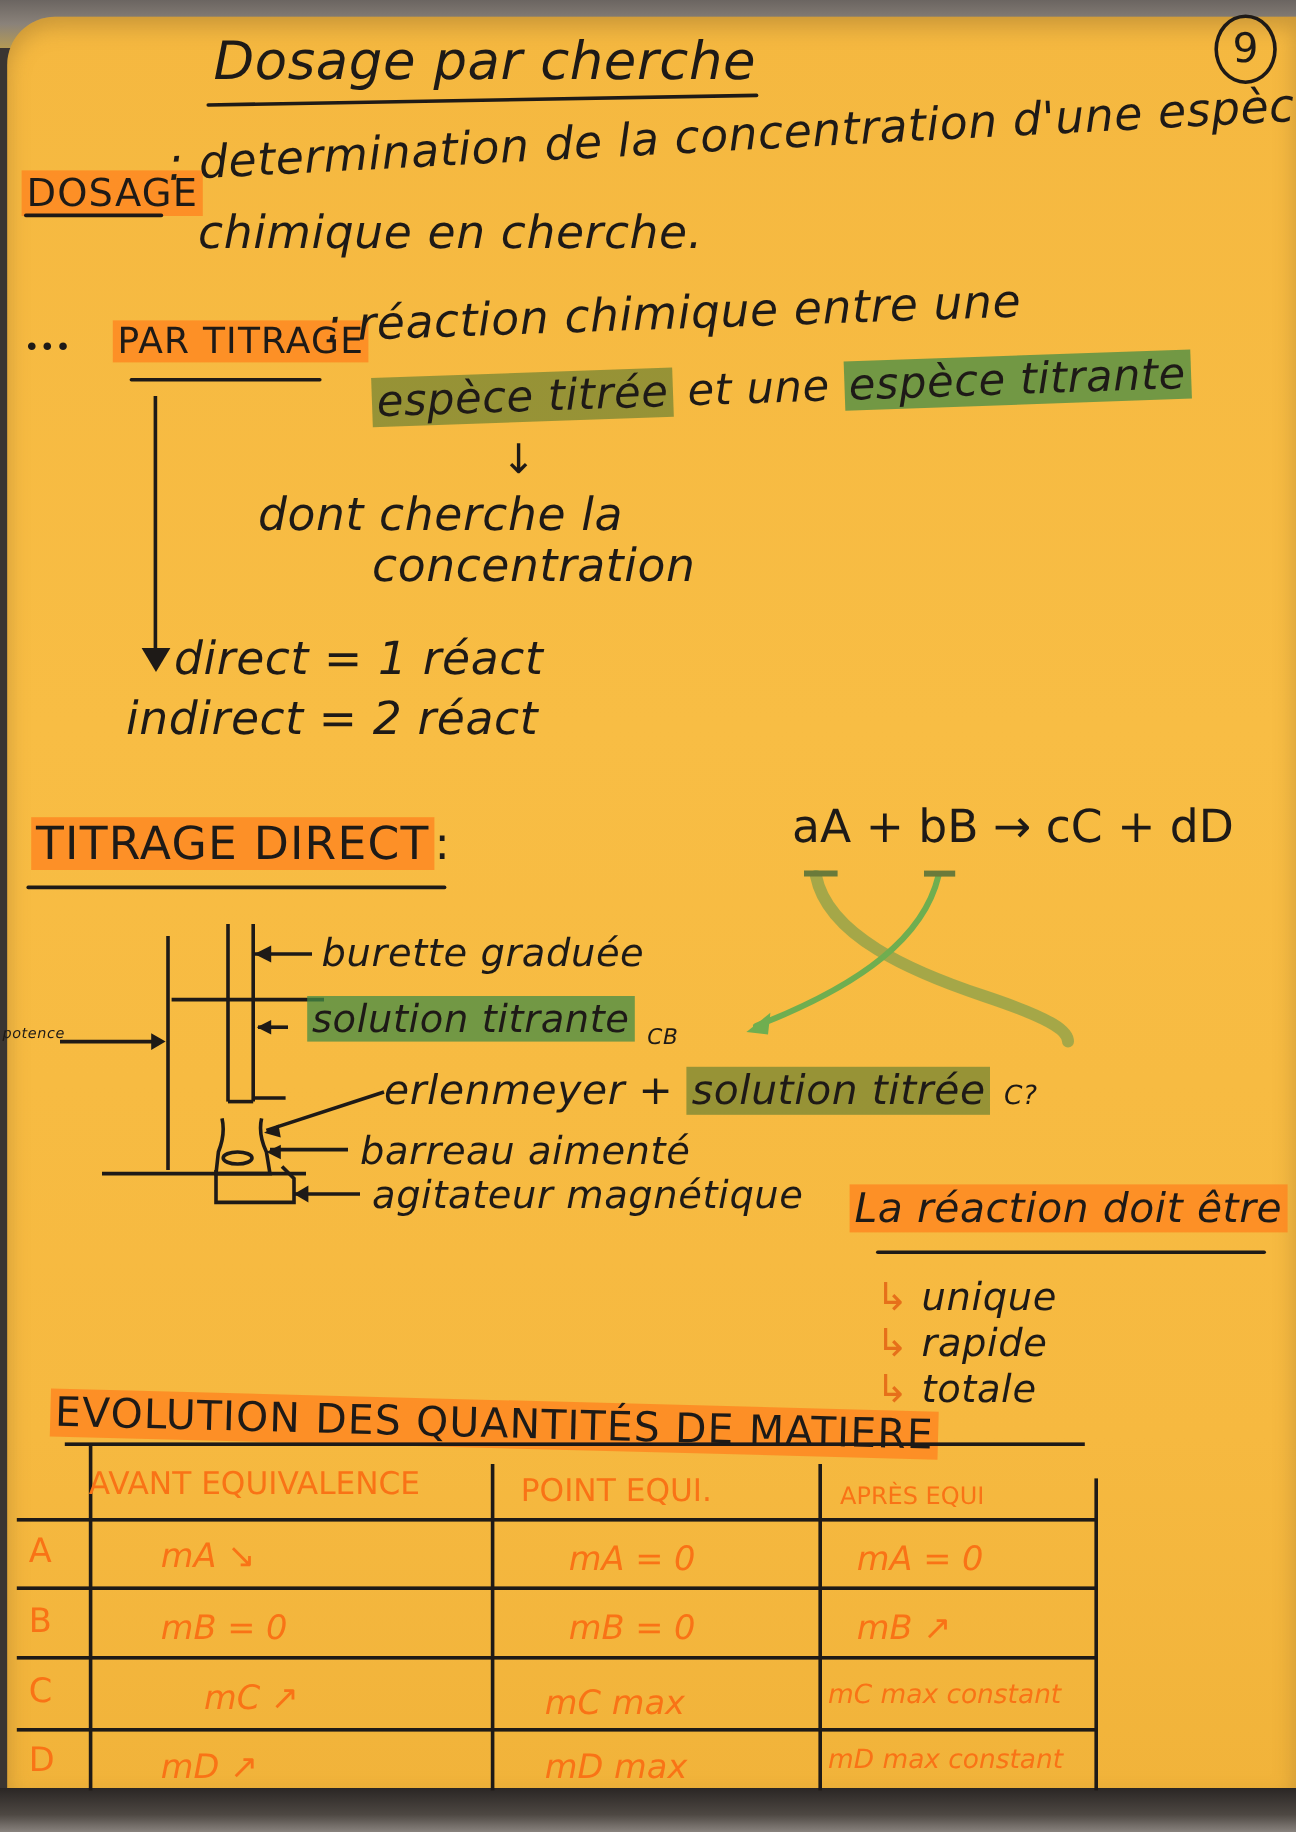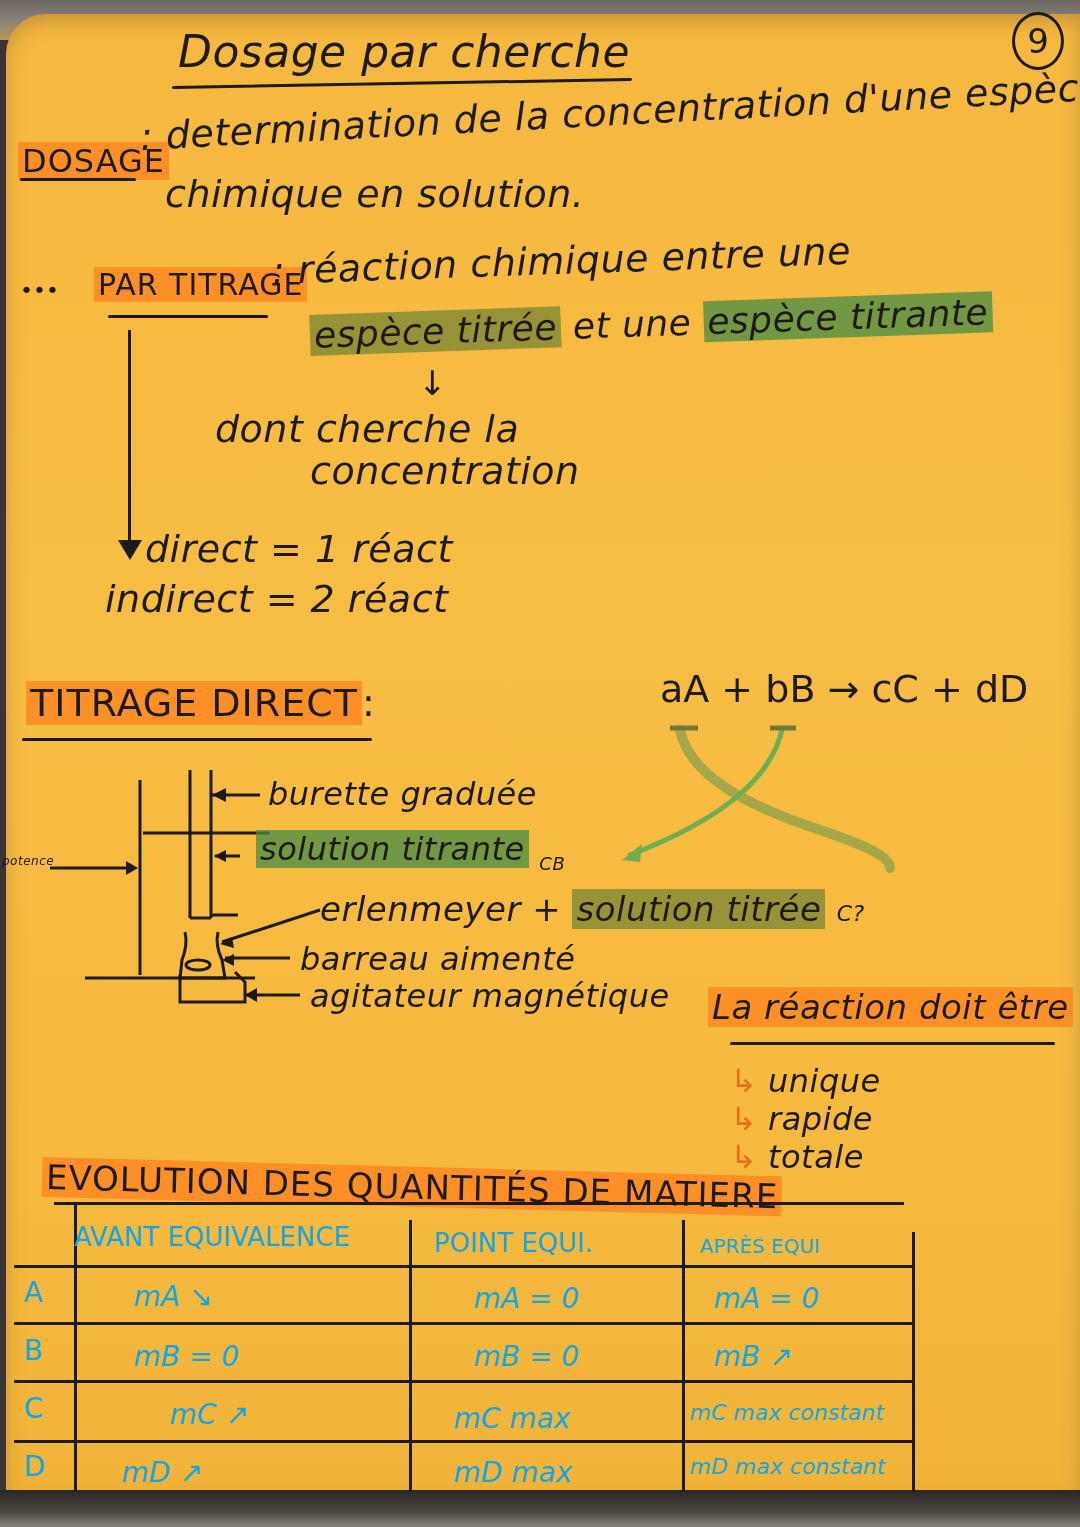--- a/index.html
+++ b/index.html
@@ -32,41 +32,41 @@
     .hl-orange { background: rgba(255,130,30,0.75); padding: 0 4px; }
     .hl-green { background: rgba(70,140,70,0.75); padding: 0 4px; }
     .hl-olive { background: rgba(110,130,50,0.7); padding: 0 4px; }
     .uline { position: absolute; height: 3px; background: #1e1a17; border-radius: 2px; }
     .vline { position: absolute; width: 3px; background: #1e1a17; }
 
     
     .tbl { position: absolute; left: 14px; top: 1240px; width: 905px; height: 255px; }
     .tbl .col-line { position: absolute; width: 3px; background: #1e1a17; }
     .tbl .row-line { position: absolute; height: 3px; background: #1e1a17; left: 0; }
-    .cell { position: absolute; font-size: 28px; font-style: italic; color: #0ea5e9; white-space: nowrap; }
+    .cell { position: absolute; font-size: 28px; font-style: italic; color: #f97316; white-space: nowrap; }
   </style>
 </head>
 <body>
 
 <div class="top-shadow"></div>
 <div class="page"></div>
 <div class="bottom-edge"></div>
 
 <div class="ink cursive" style="left:178px; top:30px; font-size:44px;">Dosage par cherche</div>
 <div class="uline" style="left:172px; top:82px; width:460px; transform:rotate(-1deg);"></div>
 <div style="position:absolute; left:1012px; top:12px; width:46px; height:52px; border:3px solid #1e1a17; border-radius:50%; display:flex; align-items:center; justify-content:center;">
   <span class="ink" style="position:static; font-size:34px;">9</span>
 </div>
 
 <div class="ink caps" style="left:18px; top:134px; font-size:32px;margin-top:11px;">
   <span class="hl-orange">DOSAGE</span>
 </div>
 <div class="uline" style="left:20px; top:178px; width:116px;"></div>
 <div class="ink cursive" style="left:140px; top:118px; font-size:38px; transform:rotate(-3deg); transform-origin:left center;">: determination de la concentration d'une espèce</div>
-<div class="ink cursive" style="left:165px; top:175px; font-size:38px;">chimique en solution.</div>
+<div class="ink cursive" style="left:165px; top:175px; font-size:38px;">chimique en cherche.</div>
 
 <div class="ink" style="left:20px; top:280px; font-size:22px;">•••</div>
 <div class="ink caps" style="left:94px; top:270px; font-size:30px;">
   <span class="hl-orange">PAR TITRAGE</span>
 </div>
 <div class="uline" style="left:108px; top:315px; width:160px;"></div>
 <div class="ink cursive" style="left:272px; top:252px; font-size:38px; transform:rotate(-2deg); transform-origin:left center;">: réaction chimique entre une</div>
 <div class="ink cursive" style="left:310px; top:318px; font-size:36px; transform:rotate(-2deg); transform-origin:left center;">
   <span class="hl-olive">espèce titrée</span>
   <span>et une</span>
@@ -183,16 +183,16 @@
   <div class="cell" style="left:120px; top:100px;">mB = 0</div>
   <div class="cell" style="left:460px; top:100px;">mB = 0</div>
   <div class="cell" style="left:700px; top:100px;">mB ↗</div>
 
   <div class="cell" style="left:10px; top:152px; font-style:normal;">C</div>
   <div class="cell" style="left:120px; top:158px;margin-left:36px;">mC ↗</div>
   <div class="cell" style="left:440px; top:162px;">mC max</div>
   <div class="cell" style="left:676px; top:160px; font-size:22px;">mC max constant</div>
 
   <div class="cell" style="left:10px; top:210px; font-style:normal;">D</div>
-  <div class="cell" style="left:108px; top:216px;font-style:italic;">mD ↗</div>
+  <div class="cell" style="left:120px; top:216px;font-style:italic;">mD ↗</div>
   <div class="cell" style="left:440px; top:216px;">mD max</div>
   <div class="cell" style="left:676px; top:214px; font-size:22px;">mD max constant</div>
 </div>
 
 </body></html>

